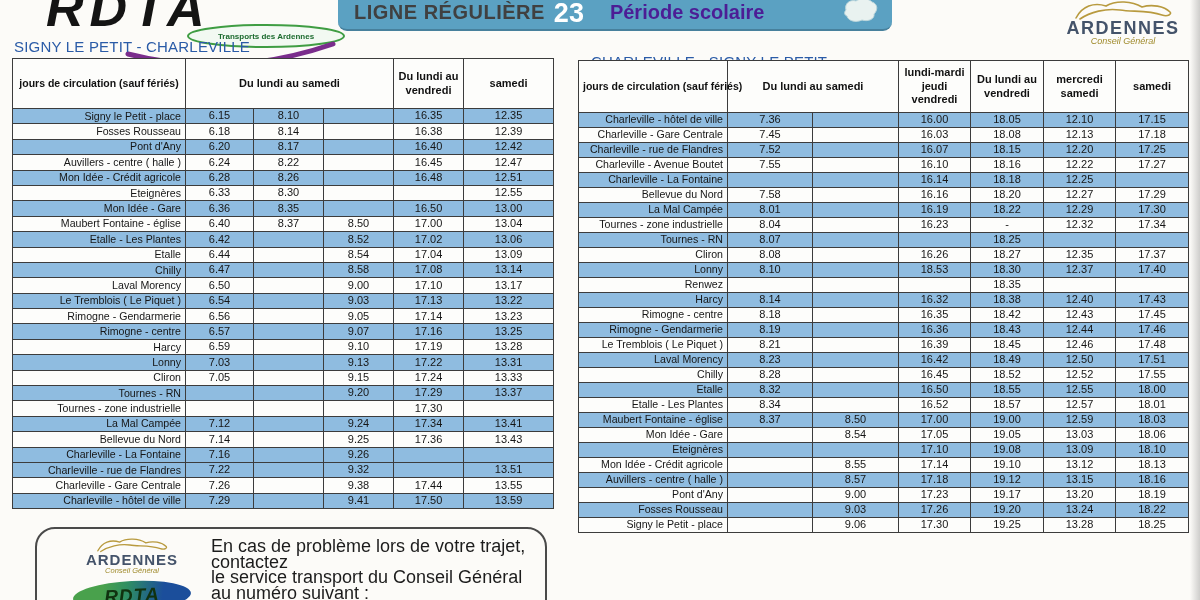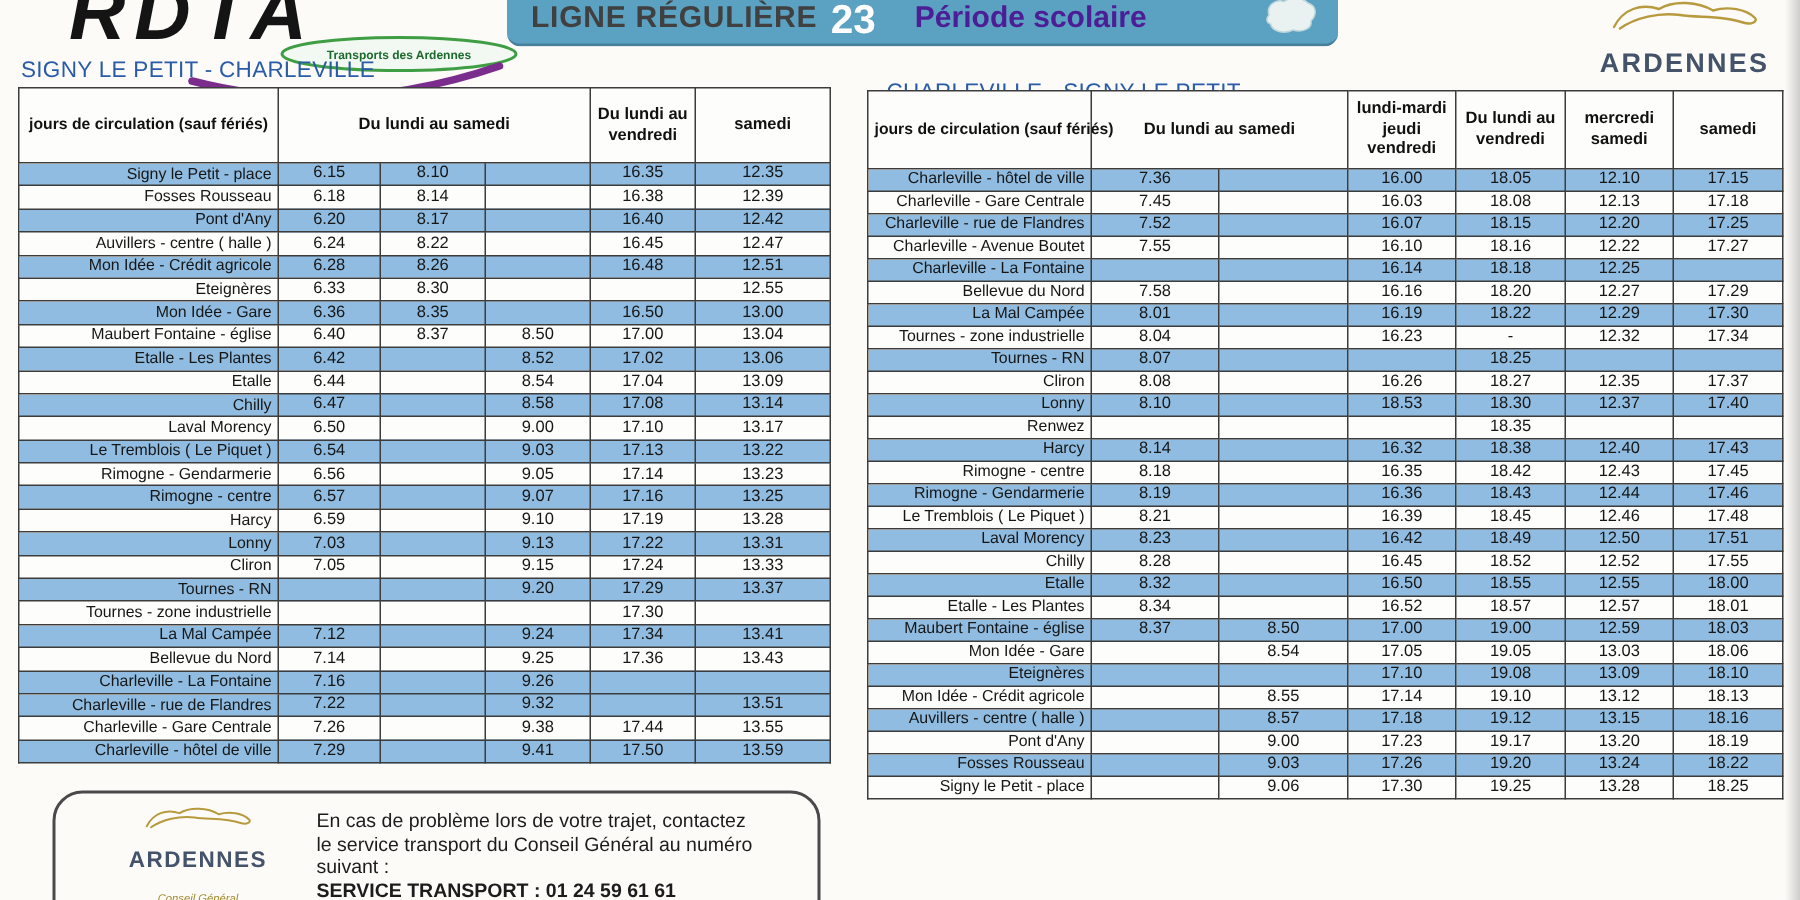--- a/index.html
+++ b/index.html
@@ -10,21 +10,21 @@
   .banner{position:absolute;left:338px;top:-10px;width:554px;height:41px;
     background:var(--banner,#5ba1c2);border-radius:9px;display:flex;align-items:flex-end;
     padding:0 12px 5px 16px;box-sizing:border-box;border-bottom:2px solid #47809c;}
   .banner .lbl{font-size:20px;color:#404040;letter-spacing:.5px;font-weight:bold;}
   .banner .num{font-size:27px;font-weight:bold;color:#ffffff;margin-left:9px;line-height:22px;}
   .banner .per{font-size:20px;font-weight:bold;color:#4c1d95;margin-left:26px;}
   .banner .map{margin-left:auto;}
 
   
   .rdta-top{position:absolute;left:28px;top:0;width:340px;height:78px;}
-  .ard-logo{display:flex;flex-direction:column;align-items:center;gap:14px;}
+  .ard-logo{display:flex;flex-direction:column;align-items:center;}
   .ard-top{position:absolute;left:1048px;top:0;width:150px;}
   .ard-name{font-size:18px;font-weight:bold;color:#44536a;letter-spacing:1.5px;line-height:16px;}
   .ard-sub{font-size:9px;font-style:italic;color:#a08b2d;margin-top:0px;}
   .ard-small .ard-name{font-size:15px;letter-spacing:1px;line-height:13px;}
   .ard-small .ard-sub{font-size:7.5px;}
 
   
   .sec-title{position:absolute;font-size:15px;font-weight:normal;color:var(--title,#2a5ba7);letter-spacing:.2px;}
   .sec-title.left{left:14px;top:38px;}
   .sec-title.right{left:578px;top:40px;}
@@ -46,21 +46,21 @@
 
   
   .notice{position:absolute;left:35px;top:527px;width:512px;height:110px;
     border:2px solid #4a4a4a;border-radius:20px;display:flex;padding:8px 10px 0 30px;box-sizing:border-box;gap:14px;}
   .notice .logos{width:130px;display:flex;flex-direction:column;align-items:center;}
   .rdta-ellipse{margin-top:6px;width:118px;height:30px;border-radius:50%;
     background:linear-gradient(100deg,#49a14c 25%,#2f8f62 45%,#1b4e9b 75%);
     display:flex;align-items:center;justify-content:center;transform:rotate(-3deg);}
   .rdta-ellipse span{font-style:italic;font-weight:bold;font-size:19px;color:#10320f;letter-spacing:1px;}
   .notice .txt{flex:1;padding-top:2px;}
-  .notice .txt p{margin:0;font-size:13px;line-height:15.5px;color:#1c1c1c;}
+  .notice .txt p{margin:0;font-size:18px;line-height:15.5px;color:#1c1c1c;}
   .notice .txt p.bold{font-weight:bold;}
 
   .scan-edge{position:absolute;right:0;top:0;width:10px;height:100%;
     background:linear-gradient(to right,rgba(0,0,0,0),rgba(120,120,120,.35));}
 </style>
 </head>
 <body>
 
 <div class="page">
 

